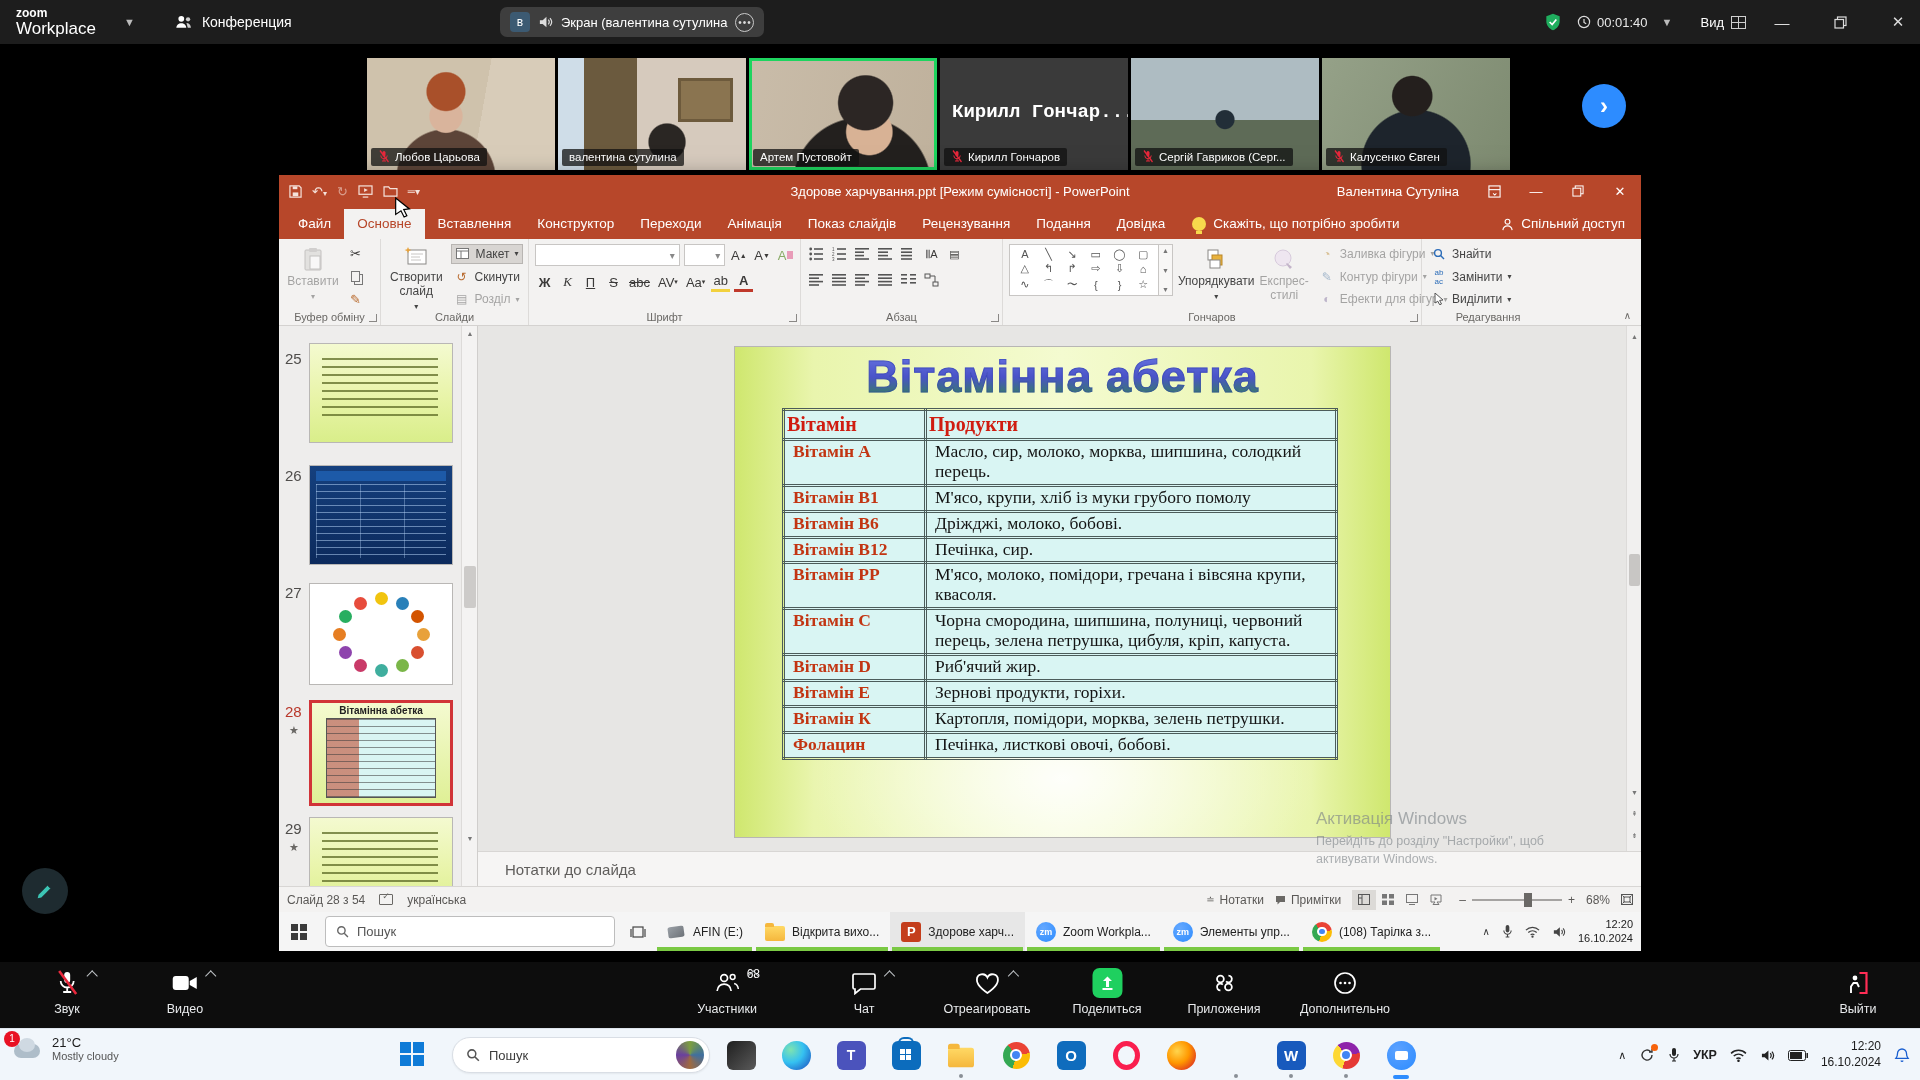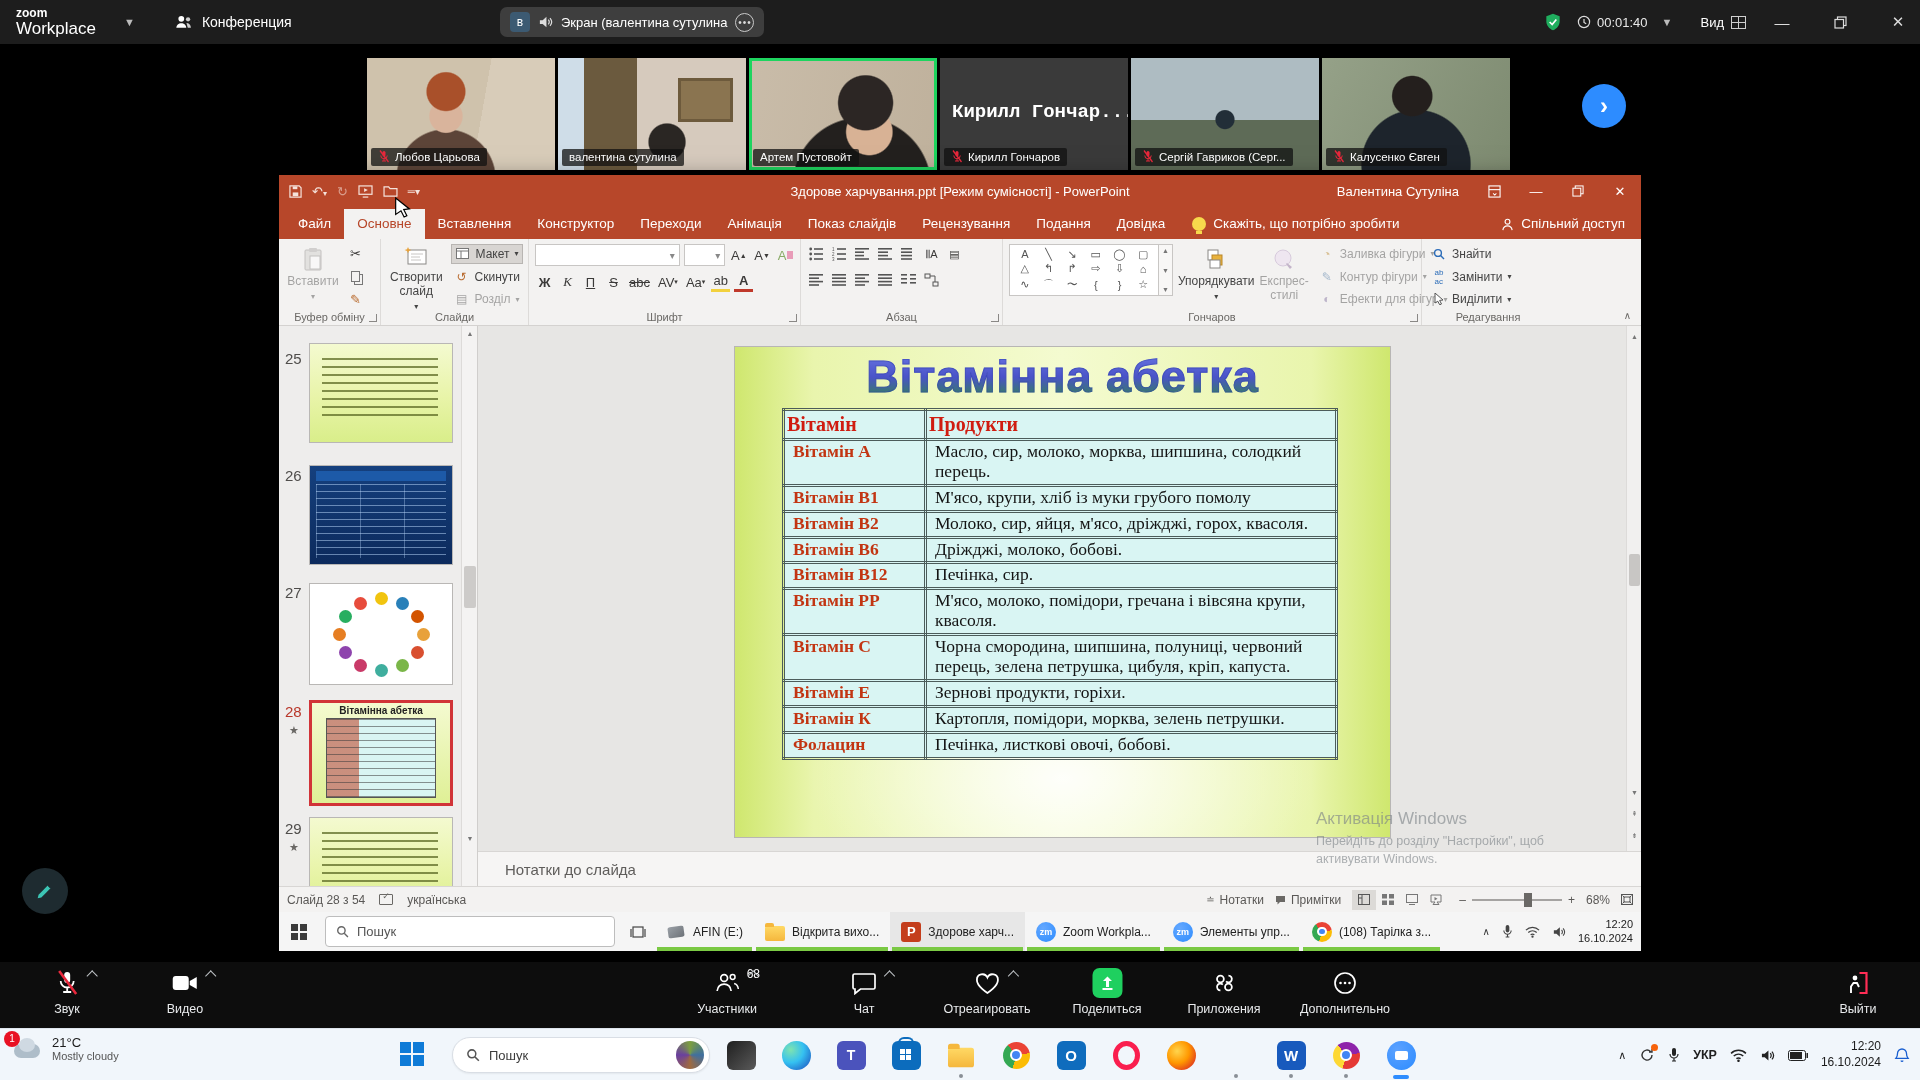--- a/index.html
+++ b/index.html
@@ -768,38 +768,38 @@
               <tbody>
                   <tr>
                     <td class="vit">Вітамін А</td>
                     <td class="prod">Масло, сир, молоко, морква, шипшина, солодкий перець.</td>
                   </tr>
                   <tr>
                     <td class="vit">Вітамін В1</td>
                     <td class="prod">М'ясо, крупи, хліб із муки грубого помолу</td>
                   </tr>
                   <tr>
-                    <td class="vit">Вітамін В2</td>
-                    <td class="prod">Молоко, сир, яйця, м'ясо, дріжджі, горох, квасоля.</td>
-                  </tr>
-                  <tr>
                     <td class="vit">Вітамін В6</td>
                     <td class="prod">Дріжджі, молоко, бобові.</td>
                   </tr>
                   <tr>
                     <td class="vit">Вітамін В12</td>
                     <td class="prod">Печінка, сир.</td>
                   </tr>
                   <tr>
                     <td class="vit">Вітамін РР</td>
                     <td class="prod">М'ясо, молоко, помідори, гречана і вівсяна крупи, квасоля.</td>
                   </tr>
                   <tr>
                     <td class="vit">Вітамін С</td>
                     <td class="prod">Чорна смородина, шипшина, полуниці, червоний перець, зелена петрушка, цибуля, кріп, капуста.</td>
+                  </tr>
+                  <tr>
+                    <td class="vit">Вітамін D</td>
+                    <td class="prod">Риб'ячий жир.</td>
                   </tr>
                   <tr>
                     <td class="vit">Вітамін Е</td>
                     <td class="prod">Зернові продукти, горіхи.</td>
                   </tr>
                   <tr>
                     <td class="vit">Вітамін К</td>
                     <td class="prod">Картопля, помідори, морква, зелень петрушки.</td>
                   </tr>
                   <tr>

